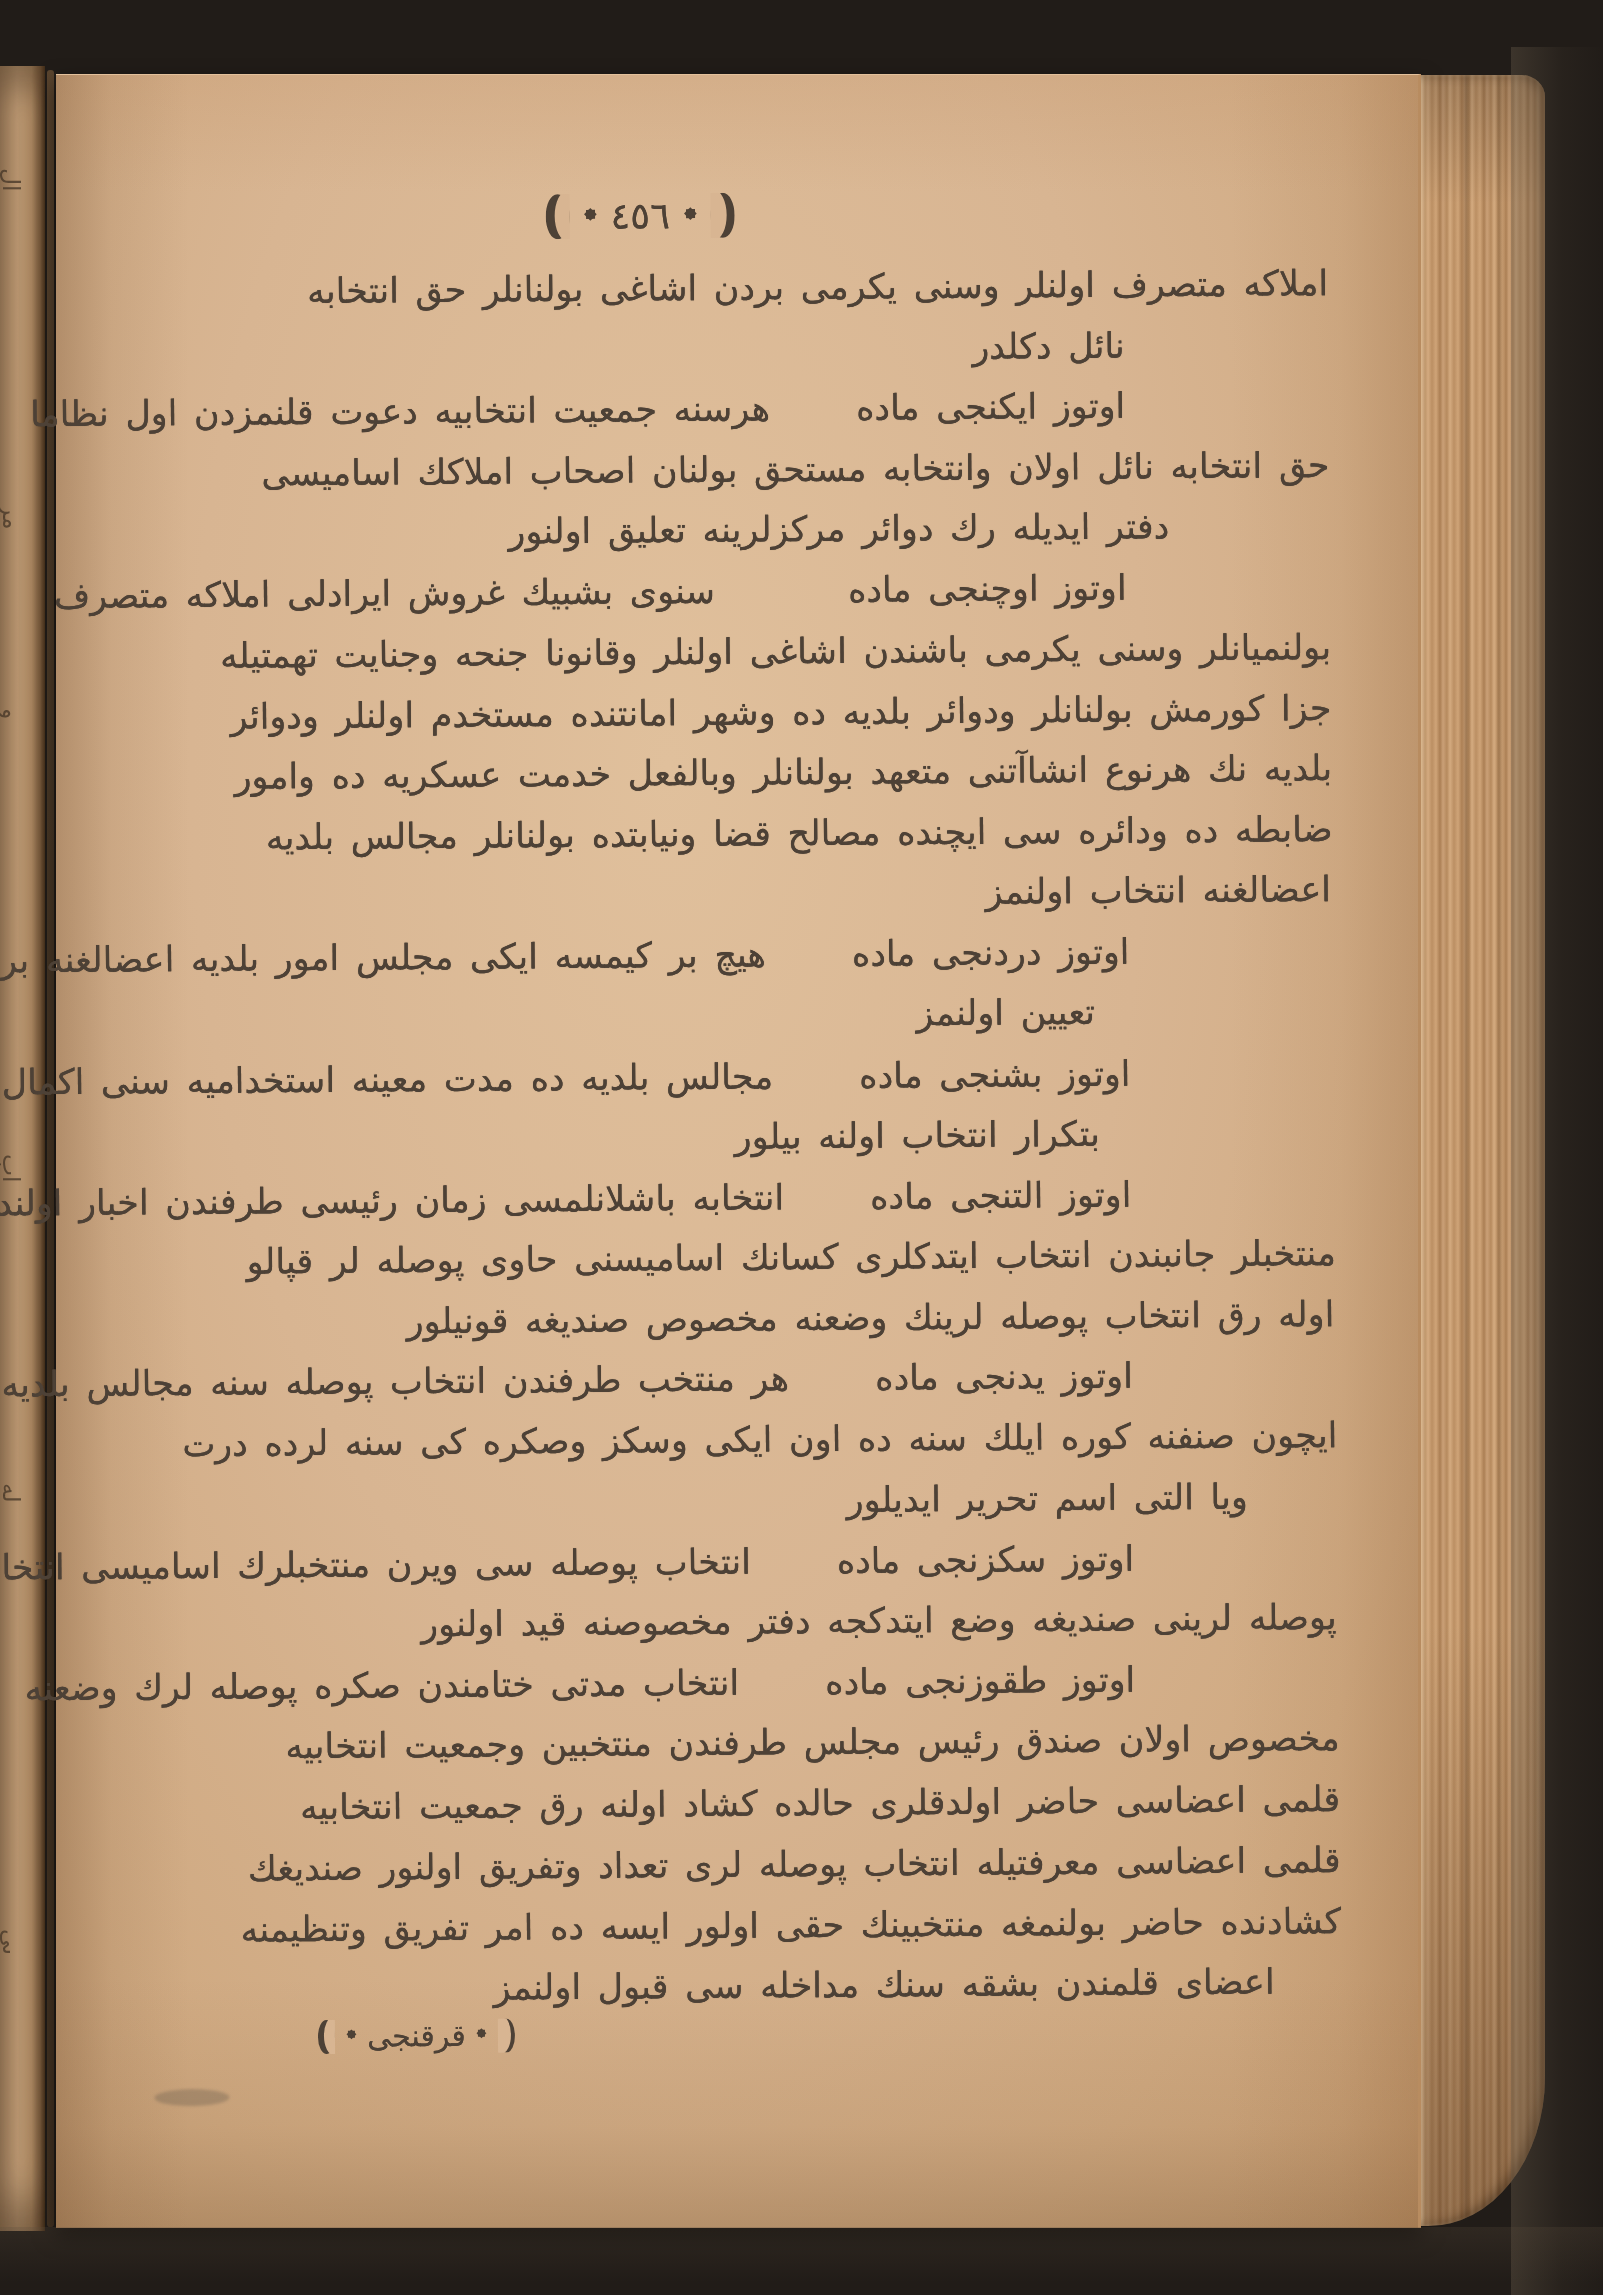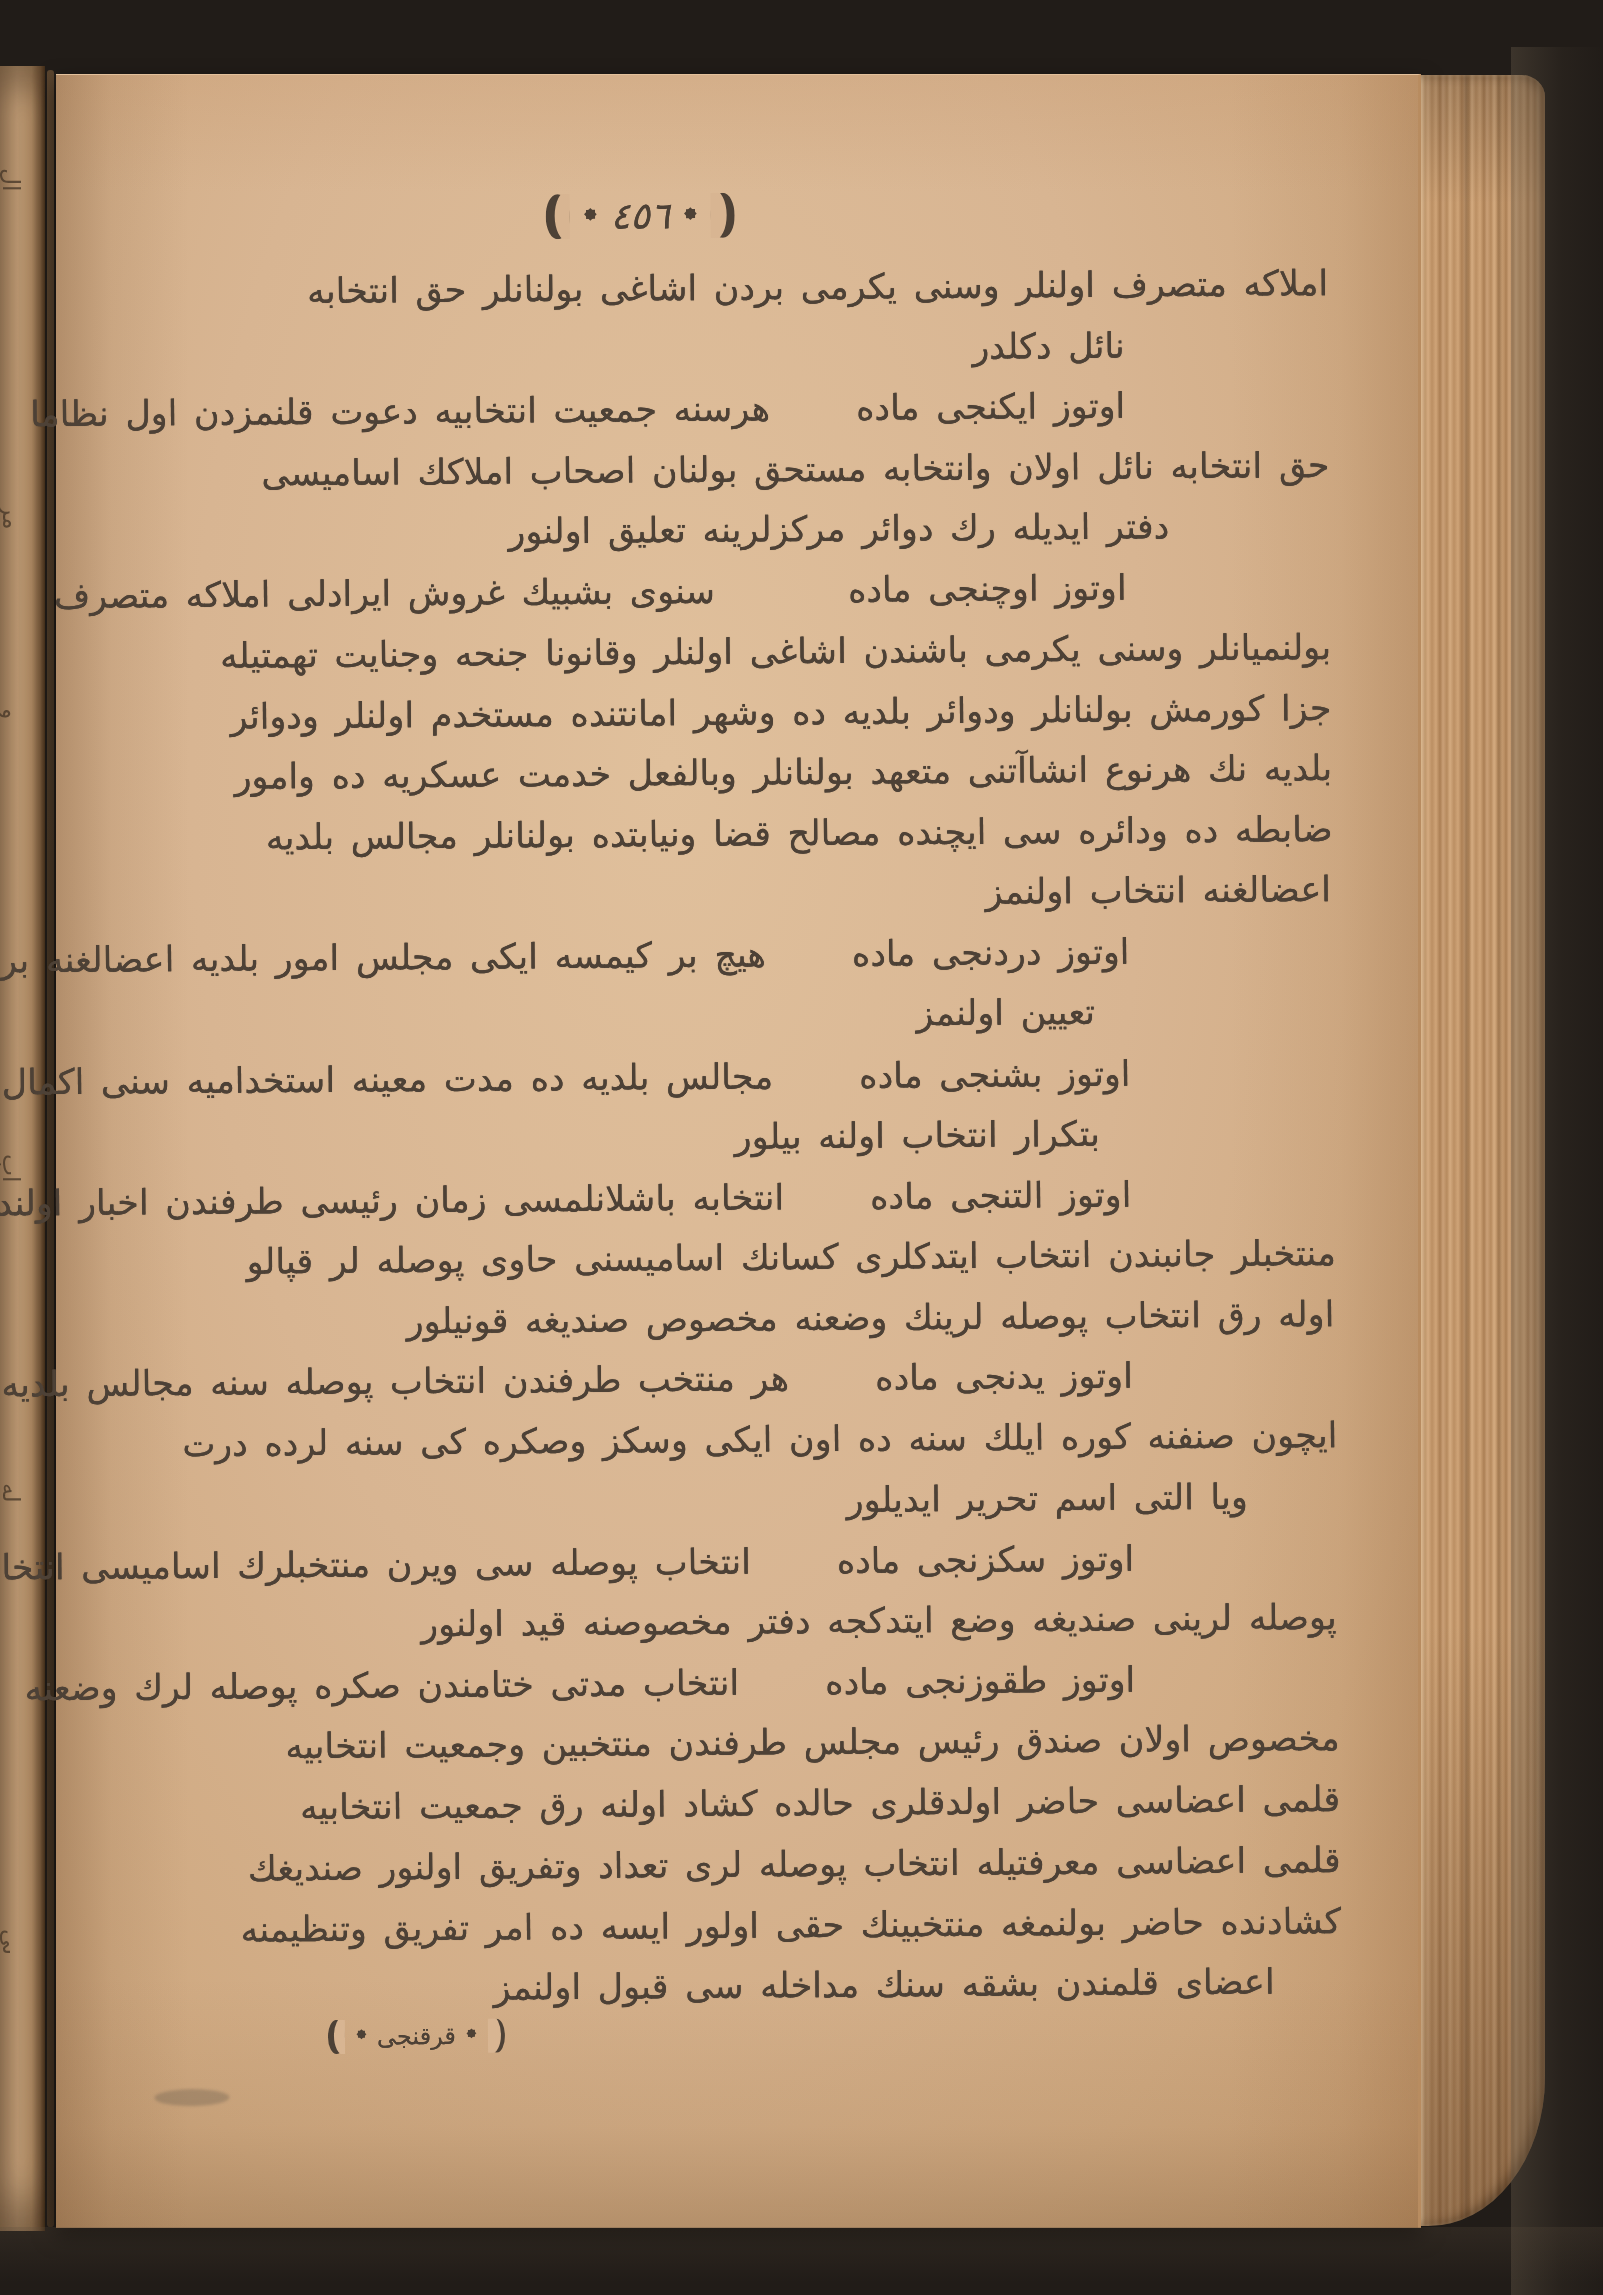--- a/index.html
+++ b/index.html
@@ -73,27 +73,27 @@
     text-shadow:0 0 0.5px currentColor, 0 0 1.1px rgba(77,65,54,.35);
   }
   .gap{display:inline-block;width:86px;}
 
   .pagenum{
     position:absolute;top:185px;left:538px;width:219px;height:56px;
     display:flex;align-items:center;justify-content:center;gap:15.7px;
     color:#4d4136;
   }
   .pagenum .num{font-size:37px;letter-spacing:5.5px;direction:ltr;
-    text-shadow:0 0 0.5px currentColor;font-style:italic;}
+    text-shadow:0 0 0.5px currentColor;}
   .catchword{
     position:absolute;top:2004px;left:288px;width:243px;height:55px;
     display:flex;align-items:center;justify-content:center;gap:12.5px;
     color:#4d4136;
   }
-  .catchword .word{font-size:24px;direction:rtl;text-shadow:0 0 0.5px currentColor;}
+  .catchword .word{font-size:30px;direction:rtl;text-shadow:0 0 0.5px currentColor;}
 
   
   .cres{position:relative;display:inline-block;width:23.5px;height:45px;overflow:hidden;}
   .cres i{position:absolute;inset:0;border-radius:50%;background:#4d4136;}
   .cres b{position:absolute;top:-2.3px;width:25px;height:50px;border-radius:50%;background:#d8b592;}
   .cres.open-right b{left:8.6px;}
   .cres.open-left b{left:-8.6px;}
   .cres.small{width:17px;height:34px;}
   .cres.small b{width:19px;height:38px;}
   .cres.small.open-right b{left:6.3px;}

